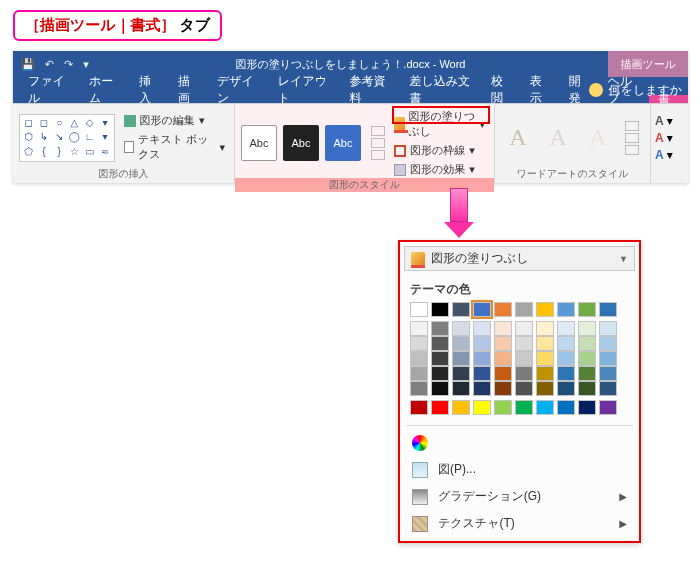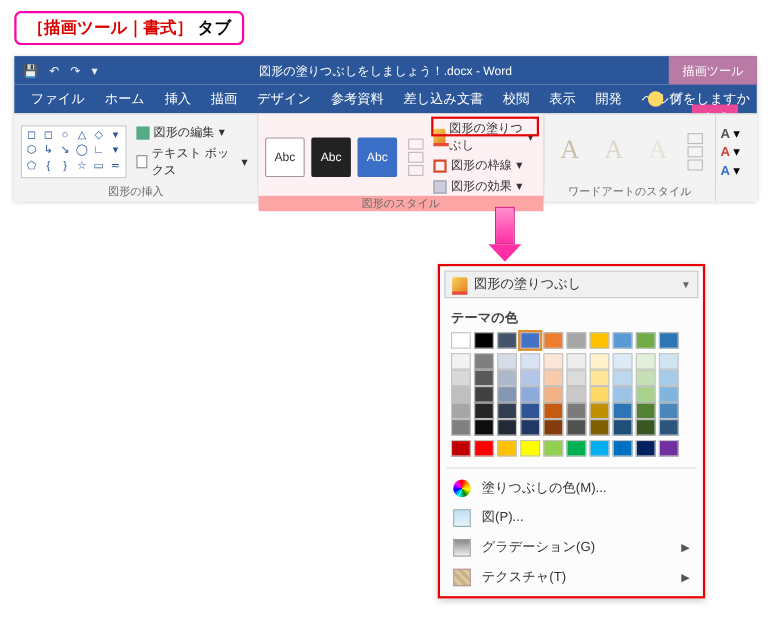--- a/index.html
+++ b/index.html
@@ -182,20 +182,21 @@
     <div class="title-center">図形の塗りつぶしをしましょう！.docx - Word</div>
     <div class="contextual-tabhead">描画ツール</div>
   </div>
 
   <div class="tabs-row">
     <div class="tab">ファイル</div>
     <div class="tab">ホーム</div>
     <div class="tab">挿入</div>
     <div class="tab">描画</div>
     <div class="tab">デザイン</div>
+    <div class="tab">レイアウト</div>
     <div class="tab">参考資料</div>
     <div class="tab">差し込み文書</div>
     <div class="tab">校閲</div>
     <div class="tab">表示</div>
     <div class="tab">開発</div>
     <div class="tab">ヘルプ</div>
     <div class="tab active">書式</div>
     <div class="tabs-right">
       <span class="bulb"></span>
       <span>何をしますか</span>
@@ -370,21 +371,20 @@
       <div class="swatch" style="background: rgb(0, 176, 80);"></div>
       <div class="swatch" style="background: rgb(0, 176, 240);"></div>
       <div class="swatch" style="background: rgb(0, 112, 192);"></div>
       <div class="swatch" style="background: rgb(0, 32, 96);"></div>
       <div class="swatch" style="background: rgb(112, 48, 160);"></div>
     </div>
 
   <div class="dd-sep"></div>
   <div class="dd-item">
     <span class="dd-ico ico-wheel"></span>
-    <span>塗りつぶしの色(M)...</span>
   </div>
   <div class="dd-item">
     <span class="dd-ico ico-pic"></span>
     <span>図(P)...</span>
   </div>
   <div class="dd-item">
     <span class="dd-ico ico-grad"></span>
     <span>グラデーション(G)</span>
     <span class="sub-arrow">▶</span>
   </div>

